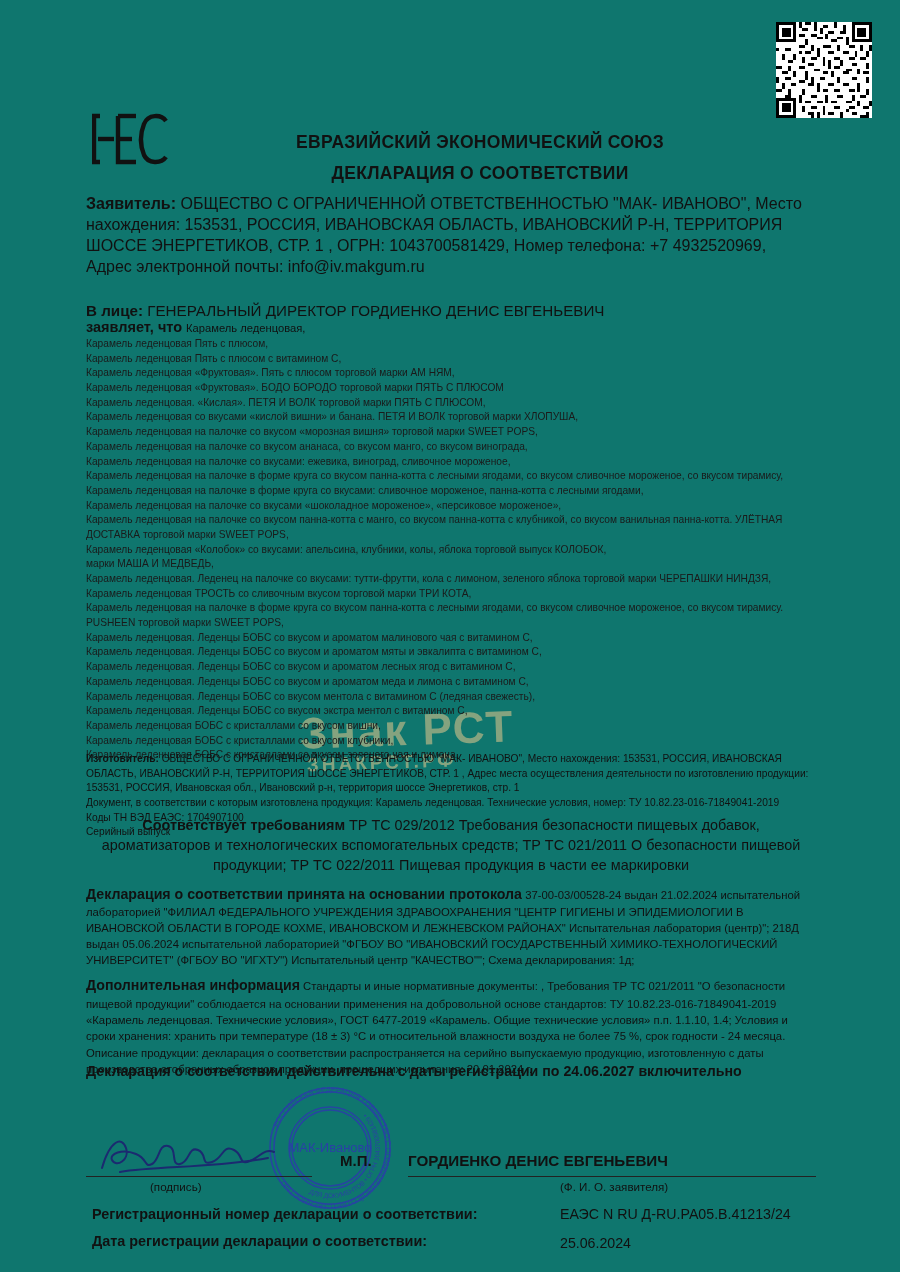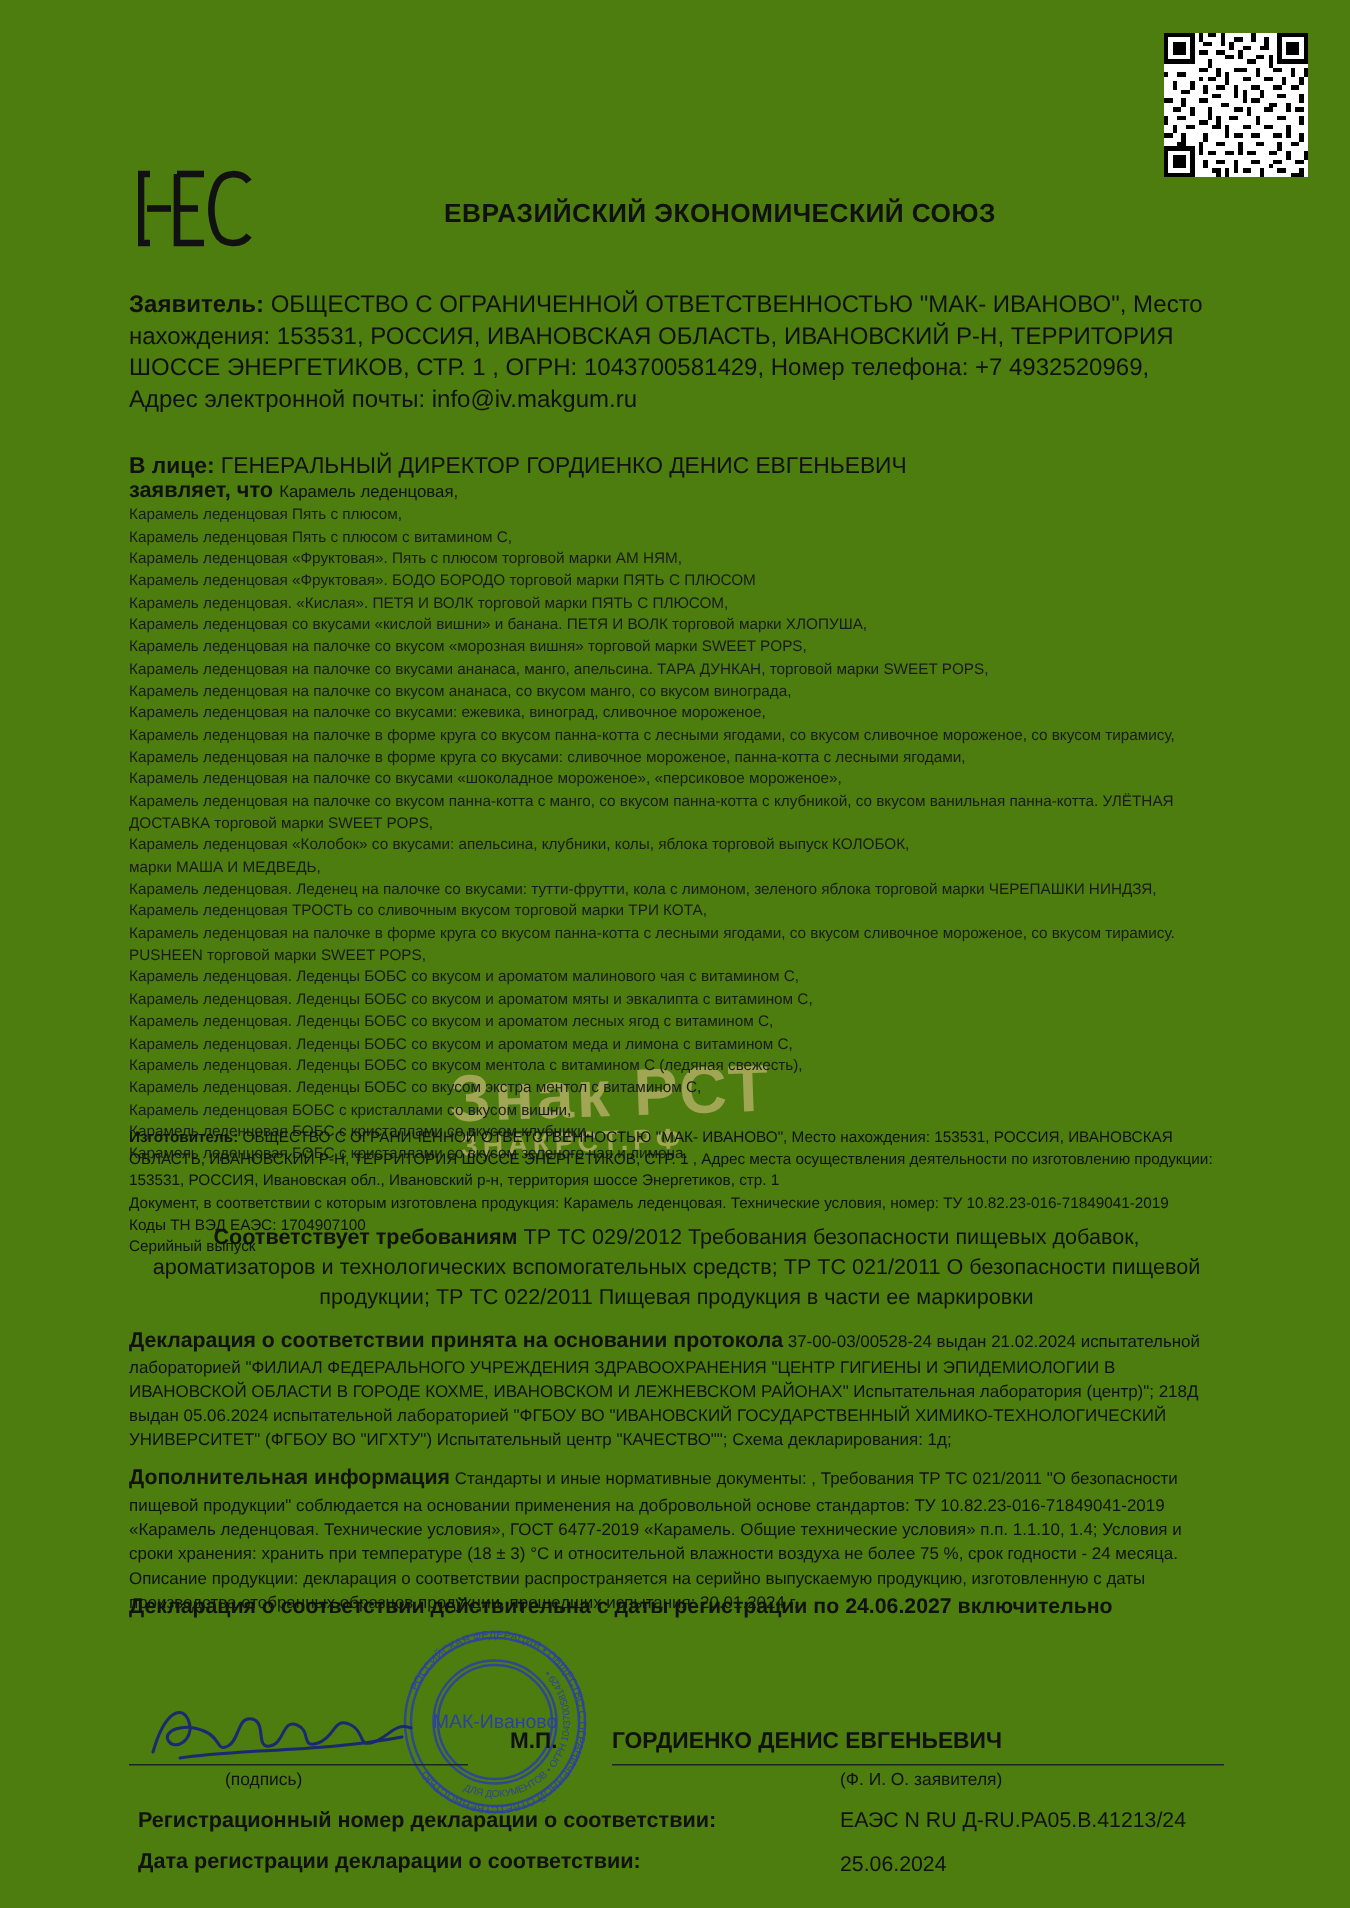--- a/index.html
+++ b/index.html
@@ -8,21 +8,21 @@
     background: #e9e9e9;
   }
   body {
     font-family: "Liberation Sans", sans-serif;
     color: #111;
   }
   .page {
     position: relative;
     width: 900px;
     height: 1272px;
-    background: #4d7c0f;
+    background: #0f766e;
     overflow: hidden;
     box-sizing: border-box;
   }
   
   .qr {
     position: absolute;
     top: 22px;
     right: 28px;
     width: 96px;
     height: 96px;
@@ -372,20 +372,21 @@
         <path d="M6 27 H22"></path>
         <path d="M26 4 H44"></path>
         <path d="M26 4 V50 H44"></path>
         <path d="M26 27 H40"></path>
         <path d="M74 9 C69 2 56 2 52 12 C48 22 48 33 52 43 C56 52 69 52 74 45"></path>
       </g>
     </svg>
   </div>
 
   <div class="title1">ЕВРАЗИЙСКИЙ ЭКОНОМИЧЕСКИЙ СОЮЗ</div>
+  <div class="title2">ДЕКЛАРАЦИЯ О СООТВЕТСТВИИ</div>
 
   <div class="watermark">
     <span>Знак РСТ</span>
     <span class="w2">ЗНАКРСТ.РФ</span>
   </div>
 
   <div class="block applicant">
     <span class="lbl">Заявитель:</span><span> ОБЩЕСТВО С ОГРАНИЧЕННОЙ ОТВЕТСТВЕННОСТЬЮ  "МАК- ИВАНОВО", Место нахождения: 153531, РОССИЯ, ИВАНОВСКАЯ ОБЛАСТЬ, ИВАНОВСКИЙ Р-Н, ТЕРРИТОРИЯ ШОССЕ ЭНЕРГЕТИКОВ, СТР. 1 , ОГРН: 1043700581429, Номер телефона: +7 4932520969, Адрес электронной почты: info@iv.makgum.ru</span>
   </div>
 
@@ -399,21 +400,20 @@
   </div>
 
   <div class="block prodlist">
     <div>Карамель леденцовая Пять с плюсом,</div>
     <div>Карамель леденцовая Пять с плюсом с витамином С,</div>
     <div>Карамель леденцовая «Фруктовая». Пять с плюсом торговой марки АМ НЯМ,</div>
     <div>Карамель леденцовая «Фруктовая». БОДО БОРОДО торговой марки ПЯТЬ С ПЛЮСОМ</div>
     <div>Карамель леденцовая. «Кислая». ПЕТЯ И ВОЛК торговой марки ПЯТЬ С ПЛЮСОМ,</div>
     <div>Карамель леденцовая со вкусами «кислой вишни» и банана. ПЕТЯ И ВОЛК торговой марки ХЛОПУША,</div>
     <div>Карамель леденцовая на палочке со вкусом «морозная вишня» торговой марки SWEET POPS,</div>
-    <div>Карамель леденцовая на палочке со вкусами ананаса, манго, апельсина. ТАРА ДУНКАН, торговой марки SWEET POPS,</div>
     <div>Карамель леденцовая на палочке со вкусом ананаса, со вкусом манго, со вкусом винограда,</div>
     <div>Карамель леденцовая на палочке со вкусами: ежевика, виноград, сливочное мороженое,</div>
     <div>Карамель леденцовая на палочке в форме круга со вкусом панна-котта с лесными ягодами, со вкусом сливочное мороженое, со вкусом тирамису,</div>
     <div>Карамель леденцовая на палочке в форме круга со вкусами: сливочное мороженое, панна-котта с лесными ягодами,</div>
     <div>Карамель леденцовая на палочке со вкусами «шоколадное мороженое», «персиковое мороженое»,</div>
     <div>Карамель леденцовая на палочке со вкусом панна-котта с манго, со вкусом панна-котта с клубникой, со вкусом ванильная панна-котта. УЛЁТНАЯ</div>
     <div>ДОСТАВКА торговой марки SWEET POPS,</div>
     <div>Карамель леденцовая «Колобок» со вкусами: апельсина, клубники, колы, яблока торговой выпуск КОЛОБОК,</div>
     <div>марки МАША И МЕДВЕДЬ,</div>
     <div>Карамель леденцовая. Леденец на палочке со вкусами: тутти-фрутти, кола с лимоном, зеленого яблока торговой марки ЧЕРЕПАШКИ НИНДЗЯ,</div>

